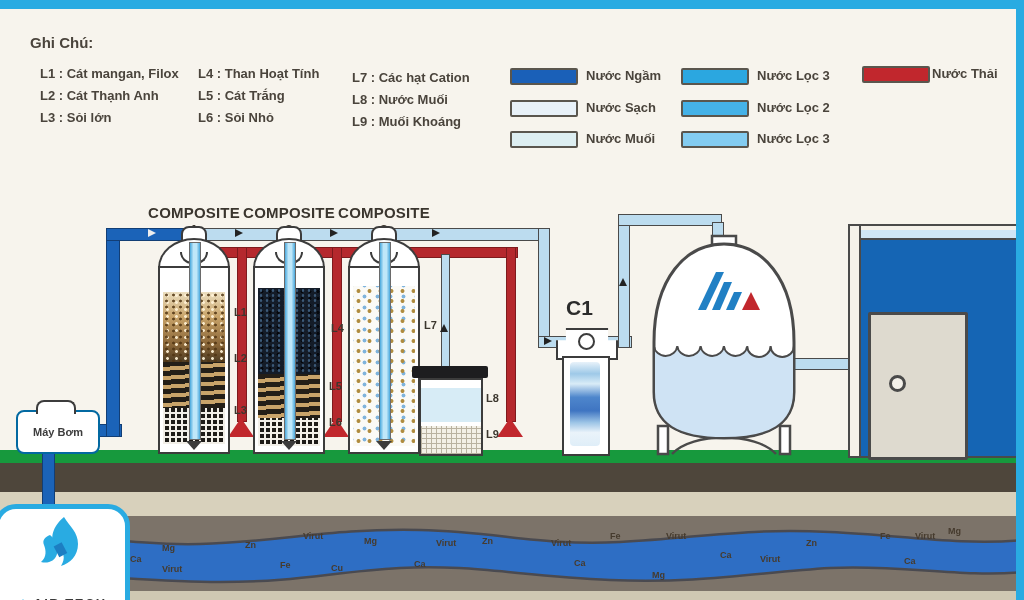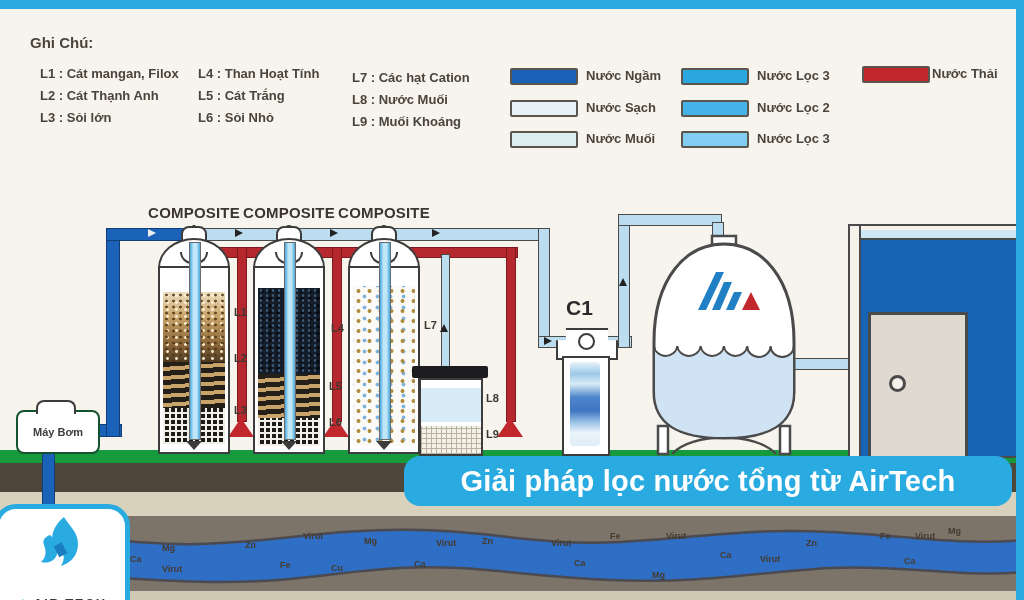--- a/index.html
+++ b/index.html
@@ -56,21 +56,21 @@
     background-size:11px 10px,13px 11px;background-position:0 0,5px 5px;}
   .tube{position:absolute;left:31px;top:16px;bottom:14px;width:10px;
         background:linear-gradient(90deg,#49a8dd,#bfe7f9 35% 65%,#49a8dd);
         border:1px solid #6a6a6a;z-index:3;}
   .funnel{position:absolute;left:28px;bottom:4px;width:0;height:0;border-left:8px solid transparent;
           border-right:8px solid transparent;border-top:9px solid #3c3c3c;z-index:3;}
   .comp-label{position:absolute;width:96px;text-align:center;font-size:15px;font-weight:bold;
               color:#3a352e;letter-spacing:.2px;z-index:6;}
   .ll{position:absolute;font-size:11px;font-weight:bold;color:#3c372f;z-index:7;}
   
-  .pump{left:16px;top:410px;width:80px;height:40px;background:#fff;border:2px solid #14532d;
+  .pump{left:16px;top:410px;width:80px;height:40px;background:#fff;border:2px solid #0369a1;
         border-radius:8px;z-index:6;display:flex;align-items:center;justify-content:center;}
   .pump::before{content:"";position:absolute;left:18px;top:-12px;width:36px;height:12px;background:#fff;
         border:2px solid #3c3c3c;border-bottom:none;border-radius:8px 8px 0 0;}
   .pump span{font-size:11px;font-weight:bold;color:#3c3c3c;}
   
   .brine-lid{left:412px;top:366px;width:76px;height:12px;background:#1d1d1f;border-radius:2px;z-index:6;}
   .brine-body{left:419px;top:378px;width:60px;height:74px;background:#fff;border:2px solid #3c3c3c;z-index:5;overflow:hidden;}
   .brine-water{position:absolute;left:0;top:8px;width:100%;height:34px;background:#d7ecf6;}
   .m-salt{position:absolute;left:0;bottom:0;width:100%;height:28px;background-color:#f3f0e6;
     background-image:repeating-linear-gradient(0deg,#b9b2a0 0 1px,transparent 1px 5px),
@@ -298,23 +298,20 @@
   </svg>
 
   <div class="abs building">
     <div class="b-top"></div>
     <div class="b-pillar"></div>
     <div class="door">
       <div class="knob"></div>
     </div>
   </div>
 
-  <div class="abs banner">
-    <span>Giải pháp lọc nước tổng từ AirTech</span>
-  </div>
 
   <div class="abs card">
     <svg class="flame" width="46" height="56" viewBox="0 0 46 56">
       <path d="M27,0 C33,10 41,15 41,27 C41,39 33,46 24,49 C29,41 27,35 20,30 C11,23 16,9 27,0 Z" fill="#29abe2"></path>
       <path d="M13,18 C19,23 23,28 20,37 C18,44 11,47 4,45 C10,40 9,33 7,28 C5,23 8,20 13,18 Z" fill="#29abe2"></path>
       <rect x="19" y="27" width="9" height="12" fill="#1c7ec2" transform="rotate(-28 23 33)"></rect>
     </svg>
     <div class="brand-row">
       <div class="brand-tri"></div>
       <span class="brand-name">AIR TECH</span>

